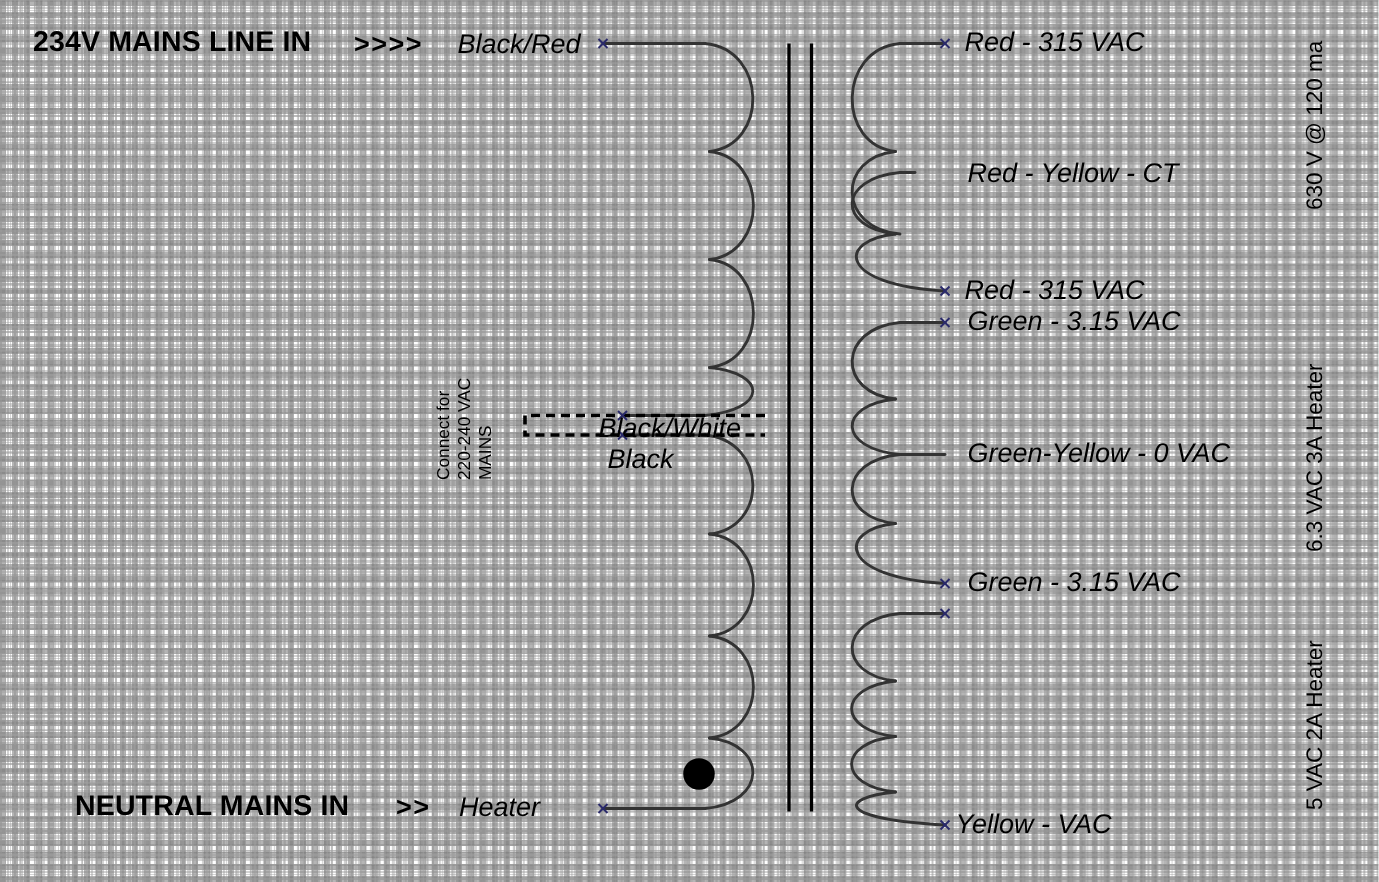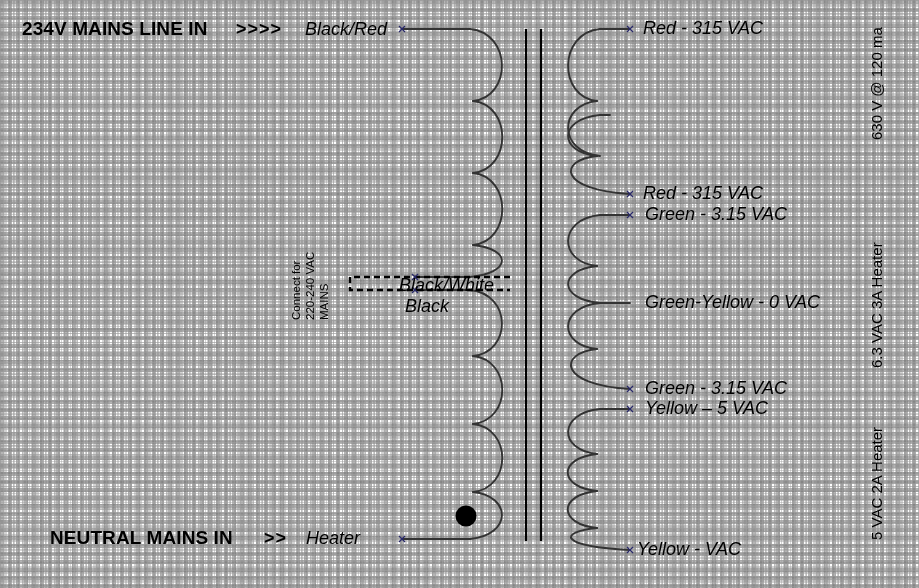--- a/index.html
+++ b/index.html
@@ -193,24 +193,24 @@
   <div class="lbl lbl-plain" style="left:306px;top:529px;">Heater</div>
 
   <div class="lbl lbl-plain" style="left:399px;top:248px;margin-top:28px;">Black/White</div>
   <div class="lbl lbl-plain" style="left:405px;top:297px;">Black</div>
 
   <div class="lbl vert-small" style="left:290px;top:320px;">Connect for</div>
   <div class="lbl vert-small" style="left:304px;top:320px;">220-240  VAC</div>
   <div class="lbl vert-small" style="left:318px;top:320px;">MAINS</div>
 
   <div class="lbl lbl-plain" style="left:643px;top:19px;">Red  - 315 VAC</div>
+  <div class="lbl lbl-plain" style="left:645px;top:106px;">Red - Yellow - CT</div>
   <div class="lbl lbl-plain" style="left:643px;top:184px;">Red  - 315 VAC</div>
   <div class="lbl lbl-plain" style="left:645px;top:205px;">Green  - 3.15 VAC</div>
   <div class="lbl lbl-plain" style="left:645px;top:293px;">Green-Yellow  - 0 VAC</div>
   <div class="lbl lbl-plain" style="left:645px;top:379px;">Green  - 3.15 VAC</div>
-  <div class="lbl lbl-plain" style="left:645px;top:399px;">Yellow – 5 VAC</div>
   <div class="lbl lbl-plain" style="left:637px;top:540px;">Yellow  -  VAC</div>
 
   <div class="lbl vert" style="left:869px;top:140px;">630 V @ 120 ma</div>
   <div class="lbl vert" style="left:869px;top:368px;">6.3 VAC 3A Heater</div>
   <div class="lbl vert" style="left:869px;top:540px;">5 VAC 2A Heater</div>
 
 </div>
 
 </body></html>

